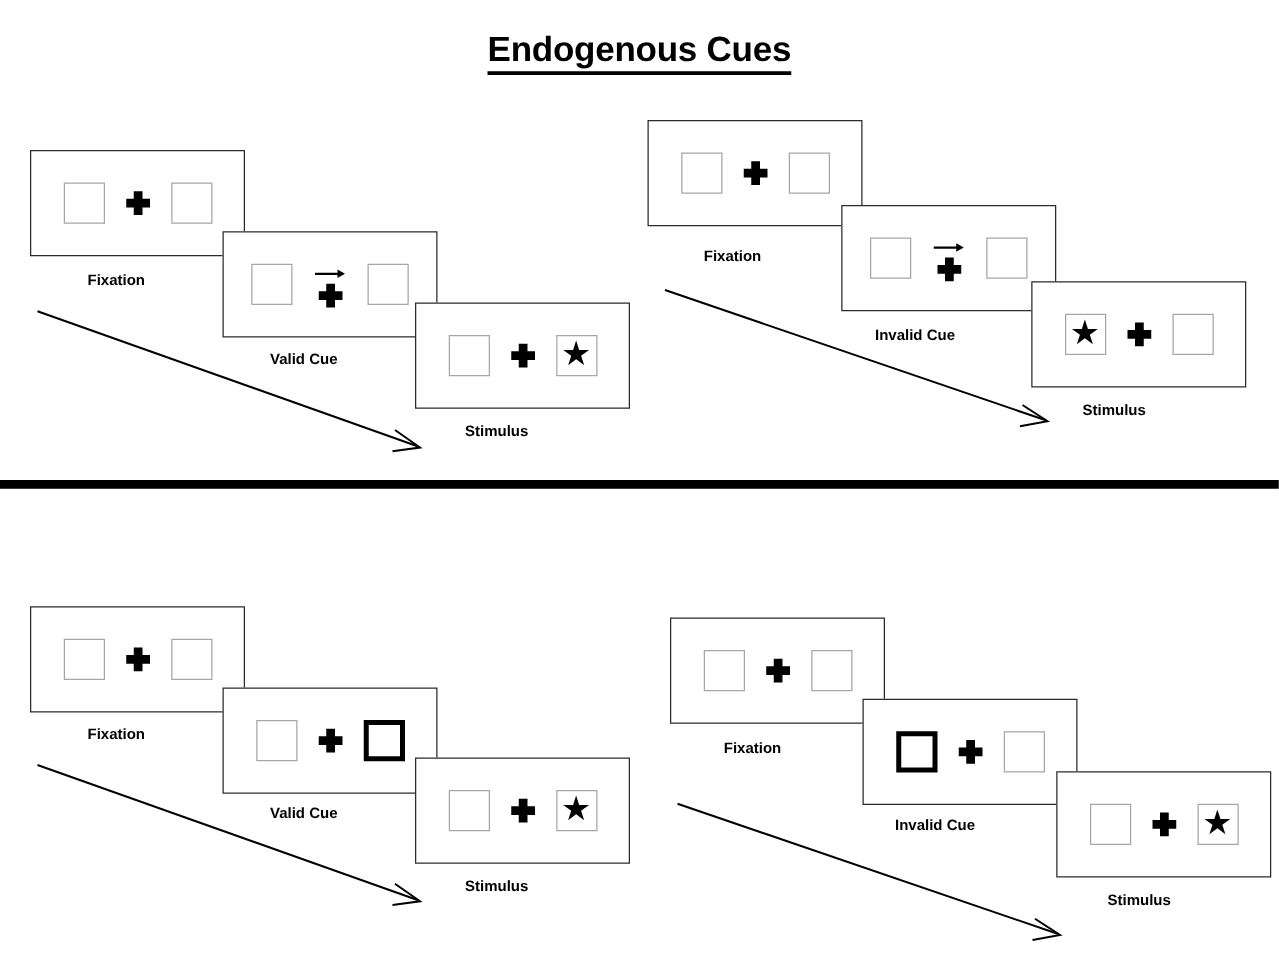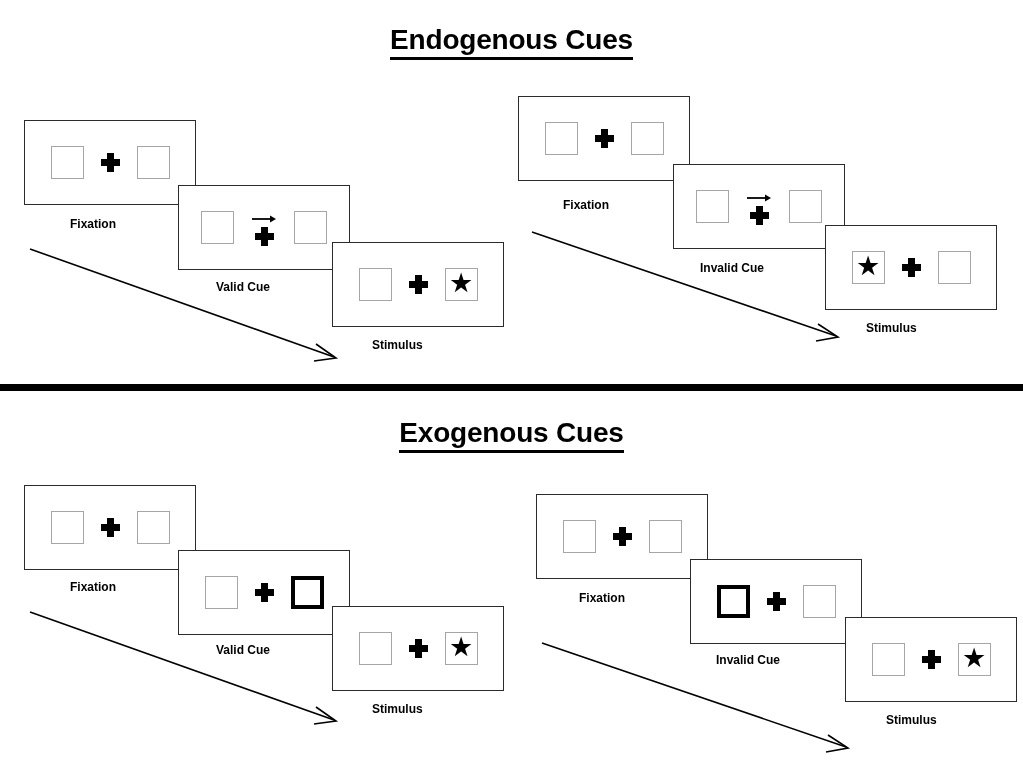--- a/index.html
+++ b/index.html
@@ -261,23 +261,20 @@
           <div class="plus"></div>
         </div>
         <div class="sq"></div>
       </div>
     </div>
   </div>
   <div class="caption" style="left:866px; top:321px;">Stimulus</div>
 
   <div id="divider"></div>
 
-  <div class="section-title" id="title-exogenous">
-    <span>Exogenous Cues</span>
-  </div>
 
   <svg class="flow-arrow" style="left:28px; top:608px;" width="320" height="120" viewBox="0 0 320 120">
     <line x1="2" y1="4" x2="306" y2="112" stroke="#000000" stroke-width="1.6"></line>
     <polyline points="288,99 308,113 286,116" fill="none" stroke="#000000" stroke-width="1.6"></polyline>
   </svg>
 
   <div class="frame" style="left:24px; top:485px; width:172px; height:85px;">
     <div class="frame-inner">
       <div class="row">
         <div class="sq"></div>

